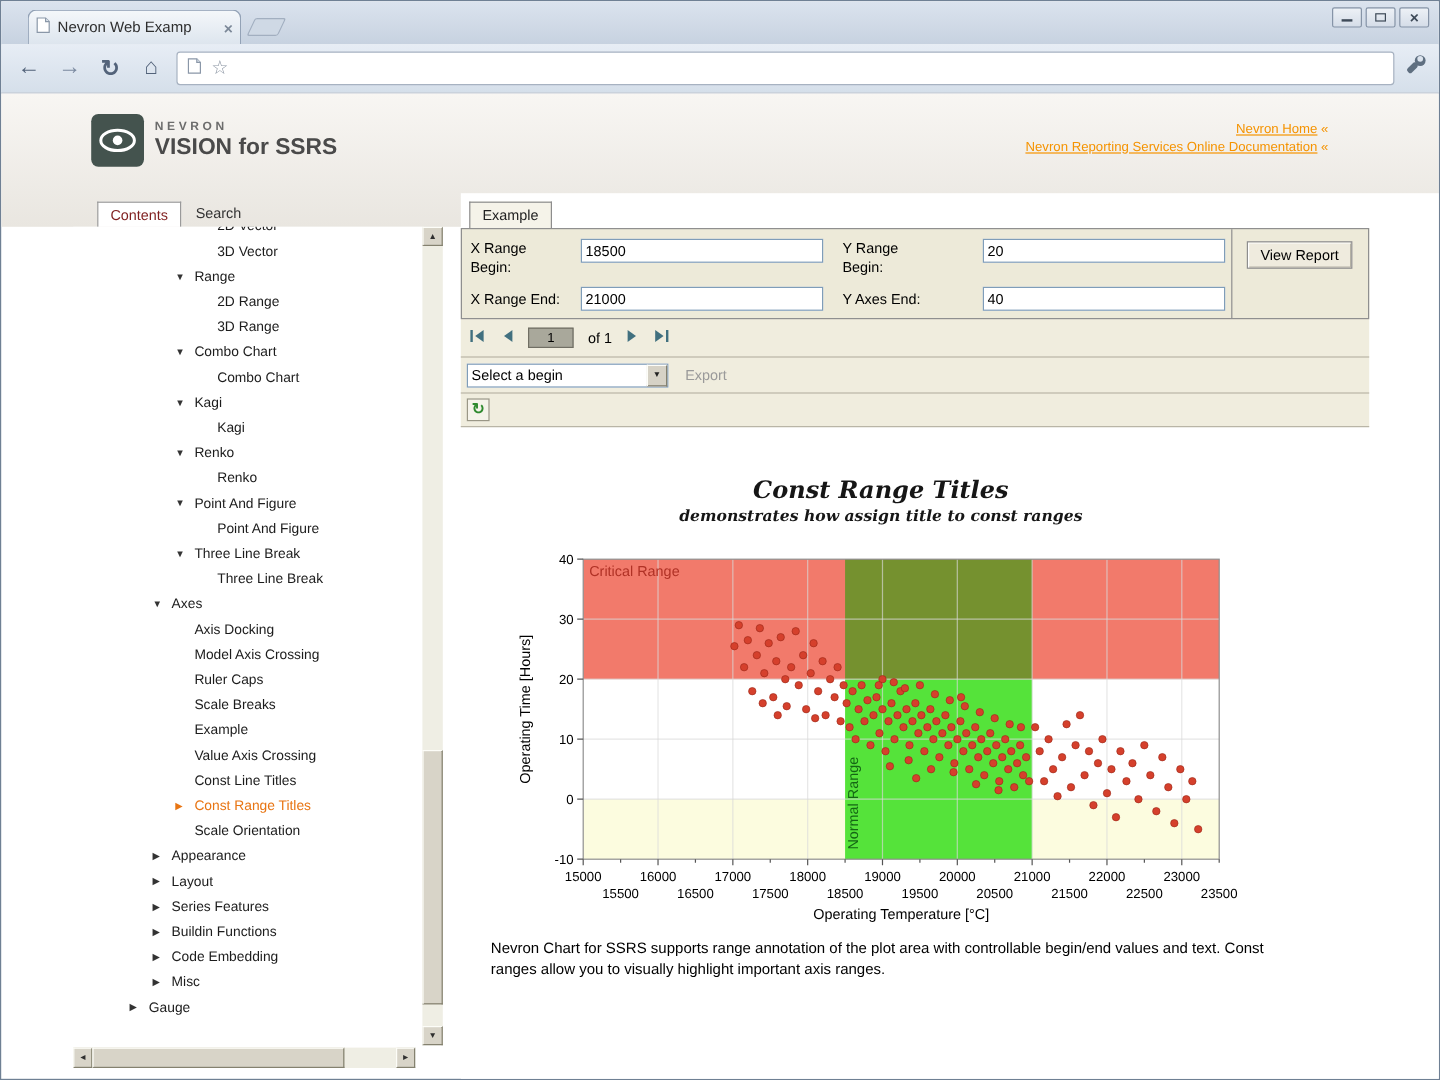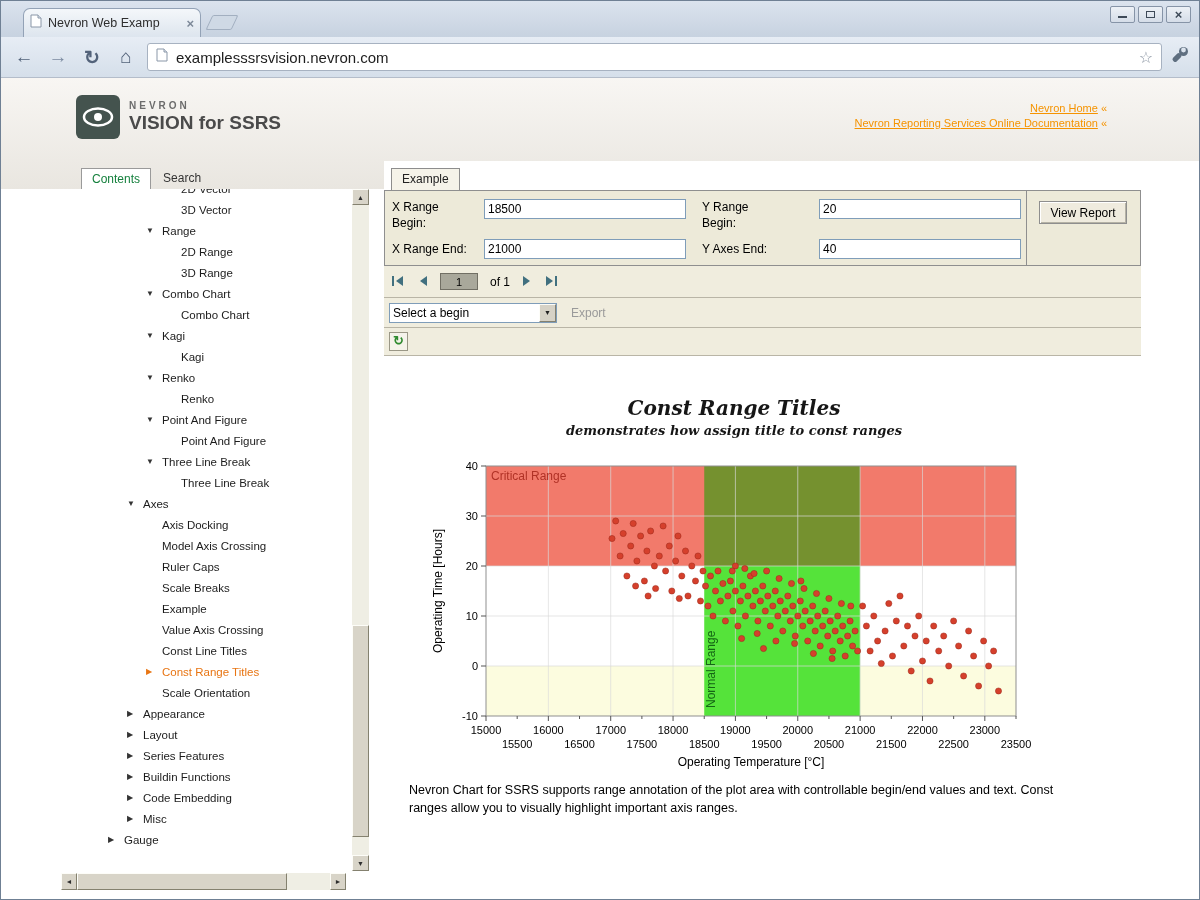--- a/index.html
+++ b/index.html
@@ -45,21 +45,21 @@
   .logo-line1 { font-size:10px; letter-spacing:3px; color:#6c6c6c; font-weight:bold; }
   .logo-line2 { font-size:19px; font-weight:bold; color:#4a4a4a; margin-top:1px; }
   .headerlinks { position:absolute; right:92px; top:24px; text-align:right; }
   .hlink { display:block; font-size:11px; color:#f59300; margin-bottom:3px; }
   .hlink .lbl { text-decoration:underline; }
   .hlink .sfx { text-decoration:none; margin-left:3px; }
 
   
   .side-tabs { position:absolute; left:80px; top:167px; display:flex; align-items:flex-end; }
   .side-tab-active { background:#fff; border:1px solid #9a9a9a; border-bottom:none; padding:3px 10px;
-    font-size:12px; color:#15803d; height:21px; }
+    font-size:12px; color:#7f1d1d; height:21px; }
   .side-tab { padding:3px 12px; font-size:12px; color:#333; height:21px; }
   .tree { position:absolute; left:60px; top:188px; width:291px; height:676px; overflow:hidden; background:#fff; }
   .tree-row { height:21px; display:flex; align-items:center; font-size:11.5px; color:#1c1c1c; white-space:nowrap; }
   .tree-row.clip { margin-top:-11px; }
   .tree-row .arrow { width:16px; font-size:8px; color:#333; text-align:left; }
   .tree-row.sel .lbl, .tree-row.sel .arrow { color:#e87513; }
 
   
   .sb-v { position:absolute; left:351px; top:188px; width:17px; height:682px; background:#efeee4; }
   .sb-h { position:absolute; left:60px; top:872px; width:285px; height:17px; background:#efeee4; }
@@ -143,21 +143,20 @@
     <span class="navicon light">→</span>
     <span class="navicon">↻</span>
     <span class="navicon">⌂</span>
     <div class="addressbar">
       <span class="doc-icon">
         <svg width="12" height="14">
             <path d="M1,1 h7 l3,3 v9 h-10 z" fill="#fff" stroke="#8a97a8"></path>
             <path d="M8,1 v3 h3" fill="#dfe6ee" stroke="#8a97a8"></path>
           </svg>
       </span>
-      <span class="url">examplesssrsvision.nevron.com</span>
       <span class="star">☆</span>
     </div>
     <span>
       <svg width="19" height="19">
           <g fill="#5f6f80">
             <circle cx="13.5" cy="5.5" r="4.5"></circle>
             <circle cx="13.5" cy="4" r="2.4" fill="#dce4ee"></circle>
             <rect x="2" y="9" width="10" height="5" rx="2" transform="rotate(-45 7 11.5)"></rect>
           </g>
         </svg>

